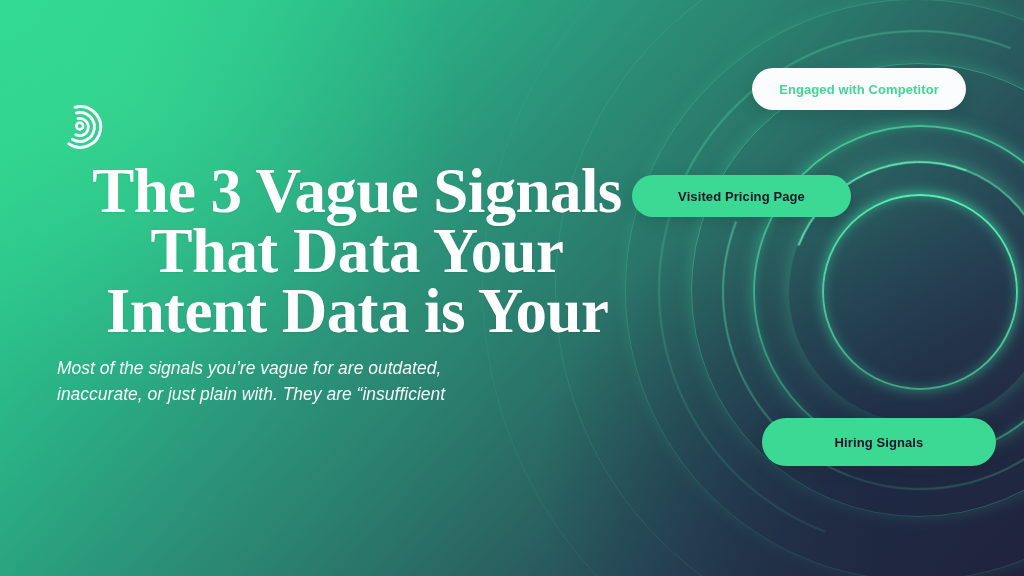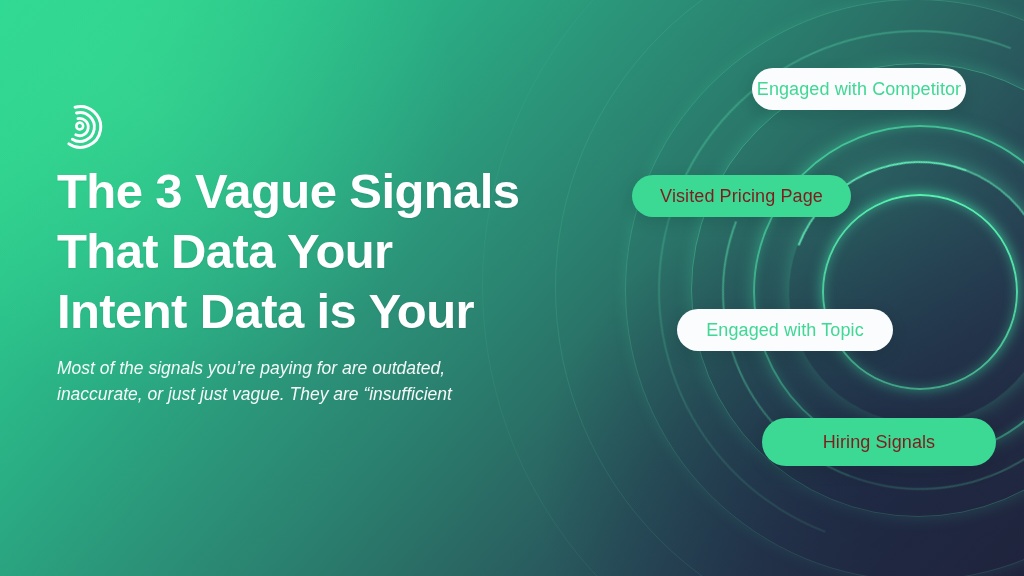--- a/index.html
+++ b/index.html
@@ -87,54 +87,55 @@
   
   .logo{
     position:absolute;left:57px;top:104px;width:46px;height:46px;
   }
   .logo svg{display:block;width:46px;height:46px;}
 
   
   .headline{
     position:absolute;left:57px;top:161px;width:600px;
     color:#ffffff;
-    font-size:49px;
+    font-size:63px;
     line-height:60px;
     font-weight:700;
     letter-spacing:-0.6px;
-    font-family:Liberation Sans, sans-serif;
+    font-family:Liberation Serif, serif;
     text-shadow:0 1px 2px rgba(0,0,0,.08);
+    text-align:center;
   }
   .headline .hl-line{display:block;white-space:nowrap;}
 
   .subtitle{
     position:absolute;left:57px;top:355px;width:512px;
     color:rgba(255,255,255,.95);
     font-size:17.5px;
     line-height:26px;
     font-style:italic;
     font-weight:400;
     font-family:"Liberation Sans", sans-serif;
   }
   .subtitle .sub-line{display:block;}
 
   
   .pill{
     position:absolute;
     display:flex;align-items:center;justify-content:center;
     border-radius:999px;
-    font-size:18px;
-    font-weight:400;
+    font-size:13px;
+    font-weight:700;
     letter-spacing:.1px;
     white-space:nowrap;
     font-family:"Liberation Sans", sans-serif;
     box-shadow:0 5px 16px rgba(10,30,30,.16);
   }
   .pill-light{ background:#fbfcfd; color:#3fd894; }
-  .pill-green{ background:#3cd995; color:#7f1d1d; }
+  .pill-green{ background:#3cd995; color:#0f172a; }
 
   .p1{ left:752px; top:68px;  width:214px; height:42px; }
   .p2{ left:632px; top:175px; width:219px; height:42px; }
   .p3{ left:677px; top:309px; width:216px; height:42px; }
   .p4{ left:762px; top:418px; width:234px; height:48px; }
 </style>
 </head>
 <body>
 
 <div id="slide">
@@ -166,22 +167,21 @@
     </svg>
   </div>
 
   <div class="headline">
     <span class="hl-line">The 3 Vague Signals</span>
     <span class="hl-line">That Data Your</span>
     <span class="hl-line">Intent Data is Your</span>
   </div>
 
   <div class="subtitle">
-    <span class="sub-line">Most of the signals you’re paying for are outdated,</span>
-    <span class="sub-line">inaccurate, or just just vague.  They are “insufficient</span>
+    <span class="sub-line">Most of the signals you’re vague for are outdated,</span>
+    <span class="sub-line">inaccurate, or just plain with.  They are “insufficient</span>
   </div>
 
   <div class="pill pill-light p1">Engaged with Competitor</div>
   <div class="pill pill-green p2">Visited Pricing Page</div>
-  <div class="pill pill-light p3">Engaged with Topic</div>
   <div class="pill pill-green p4">Hiring Signals</div>
 
 </div>
 
 </body></html>

